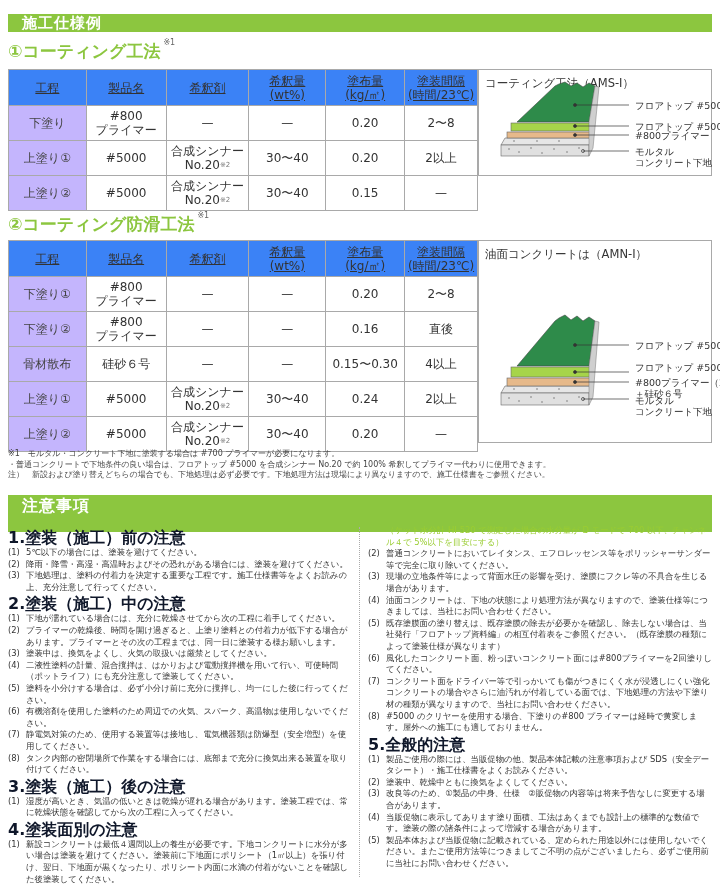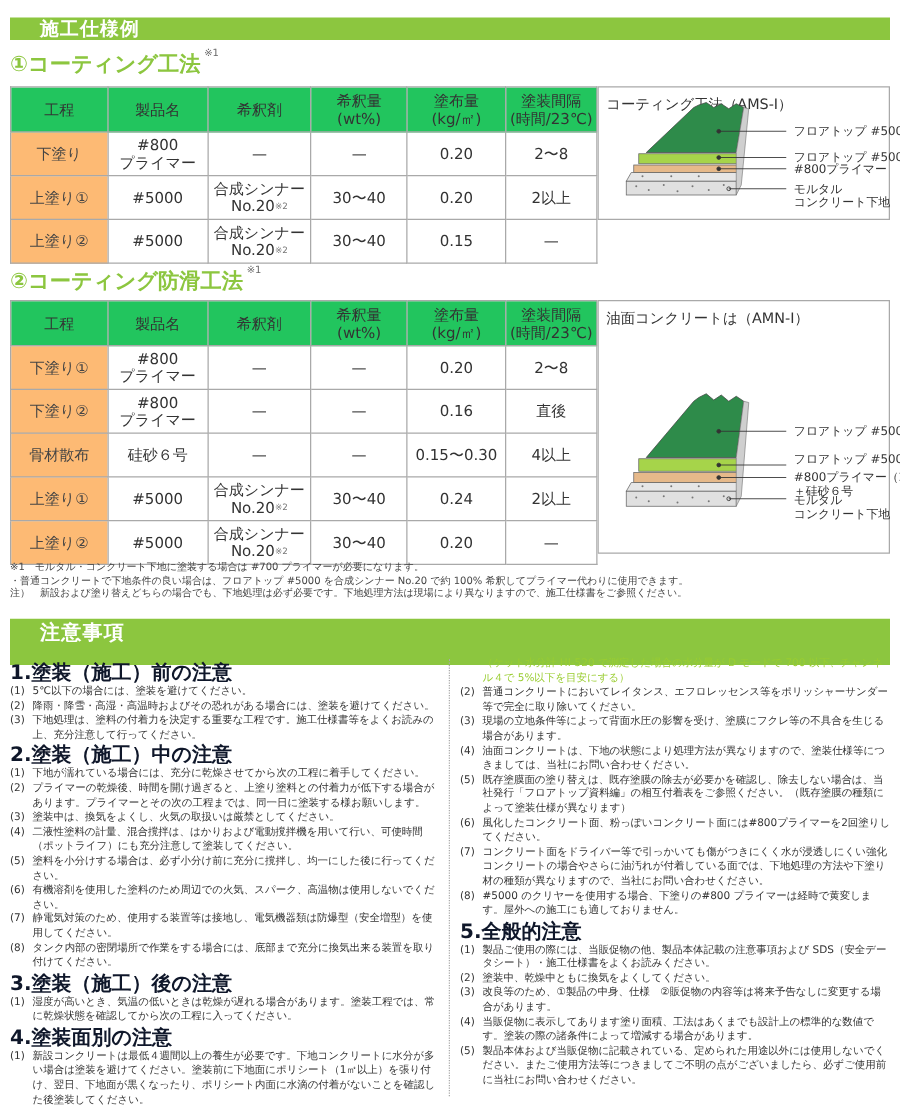--- a/index.html
+++ b/index.html
@@ -2,38 +2,38 @@
 <html><head>
 <meta charset="utf-8">
 <style>
   * { box-sizing: border-box; margin: 0; padding: 0; }
   html, body { width: 720px; height: 886px; background: #ffffff; overflow: hidden; }
   body { font-family: "DejaVu Sans", "Liberation Sans", sans-serif; color: #333; position: relative; }
 
   .bar {
     position: absolute; left: 8px; width: 704px; height: 18px;
     background: #8cc63f; color: #fff; font-weight: bold; font-size: 15px;
-    line-height: 18px; padding-left: 24px; letter-spacing: 1px;
+    line-height: 18px; padding-left: 14px; letter-spacing: 1px;
   }
   .sec-title {
     position: absolute; left: 8px; font-size: 17px; font-weight: bold; color: #8cc63f;
     letter-spacing: 0px;
   }
   .sec-title sup { font-size: 8px; color: #666; font-weight: normal; vertical-align: top; position: relative; top: -2px; margin-left: 3px; }
 
   table.spec {
     position: absolute; left: 8px; border-collapse: collapse; font-size: 12px;
     color: #333;
   }
   table.spec td, table.spec th {
     border: 1px solid #a9a9a9; text-align: center; vertical-align: middle;
     font-weight: normal; line-height: 14px; padding: 0 2px;
   }
-  table.spec th { background: #22c55e; height: 36px; }
-  table.spec td.step { background: #fdba74; color: #444; }
+  table.spec th { background: #3b82f6; height: 36px; text-decoration: underline; }
+  table.spec td.step { background: #c4b5fd; color: #444; }
   table.spec td sup { font-size: 7px; color: #777; vertical-align: top; }
 
   .diagram-box {
     position: absolute; border: 1px solid #a9a9a9; border-left: 1px solid #a9a9a9; background: #fff;
   }
   .diagram-title { position: absolute; left: 6px; top: 6px; font-size: 11.5px; color: #333; }
   .diagram-label { position: absolute; font-size: 9.5px; color: #333; line-height: 11px; white-space: nowrap; }
 
   .footnotes { position: absolute; left: 8px; top: 449px; width: 704px; font-size: 8px; color: #444; line-height: 10.5px; }
   .footnotes div { white-space: nowrap; }

